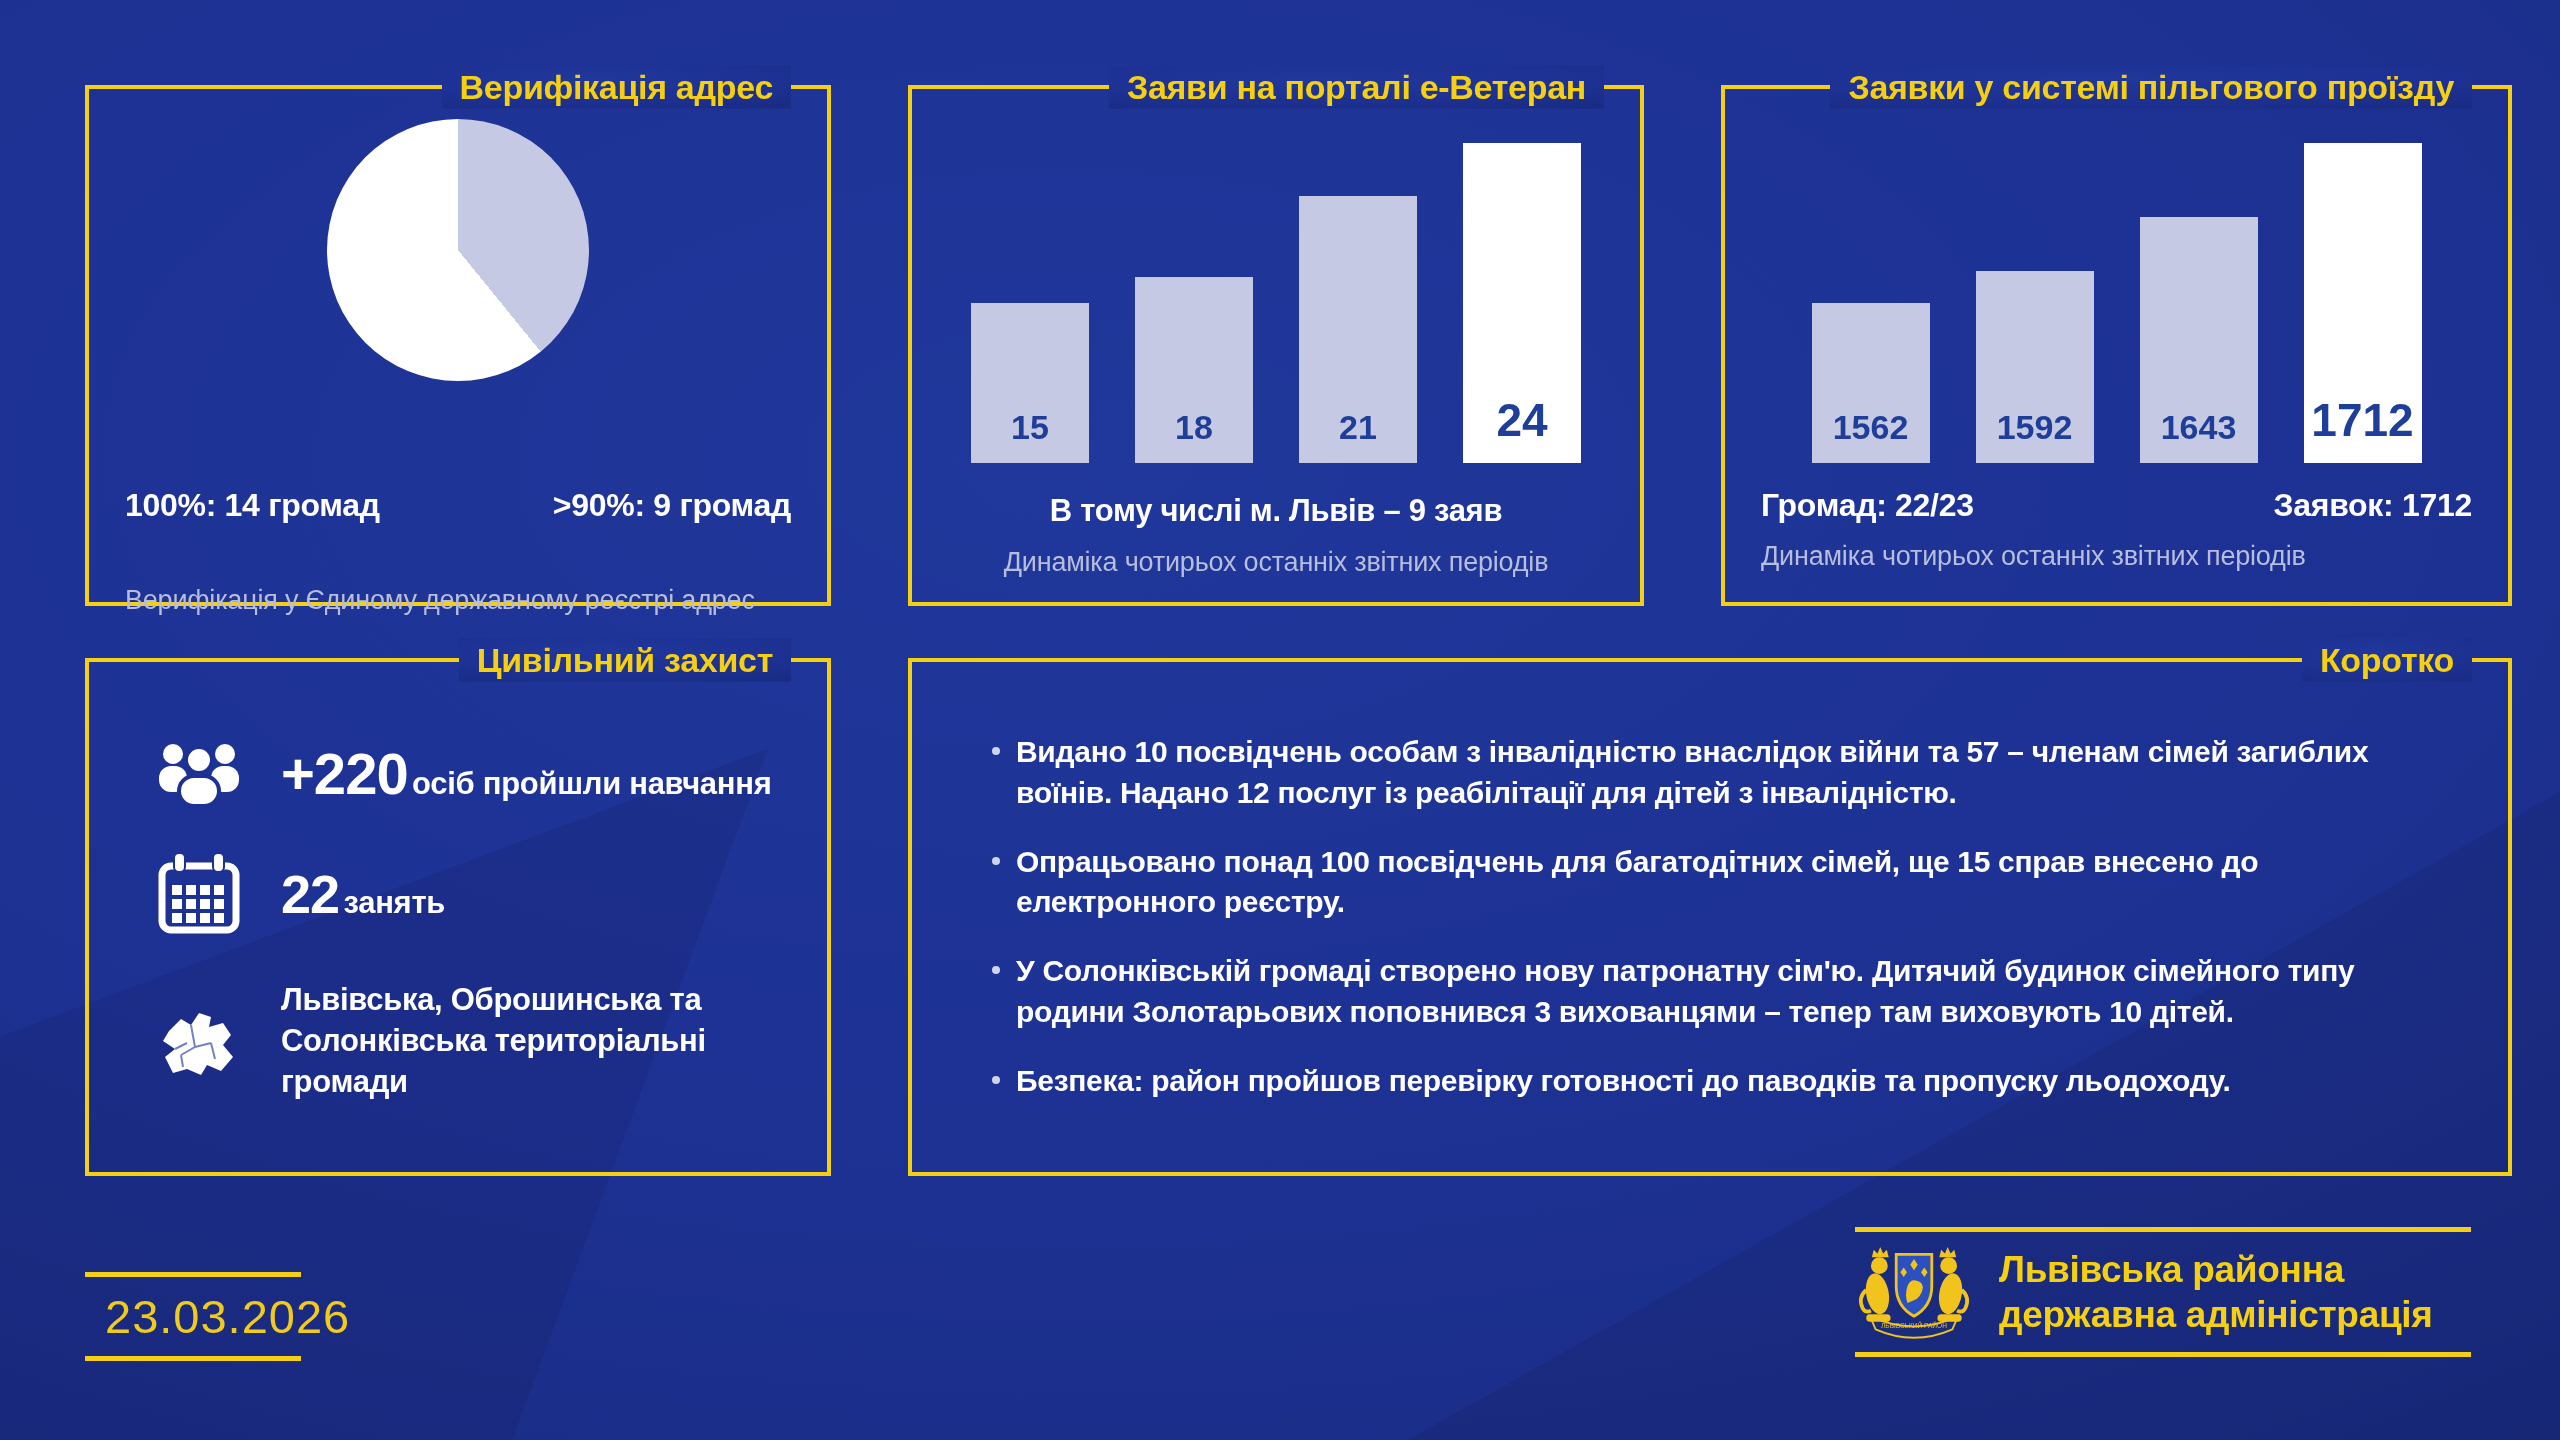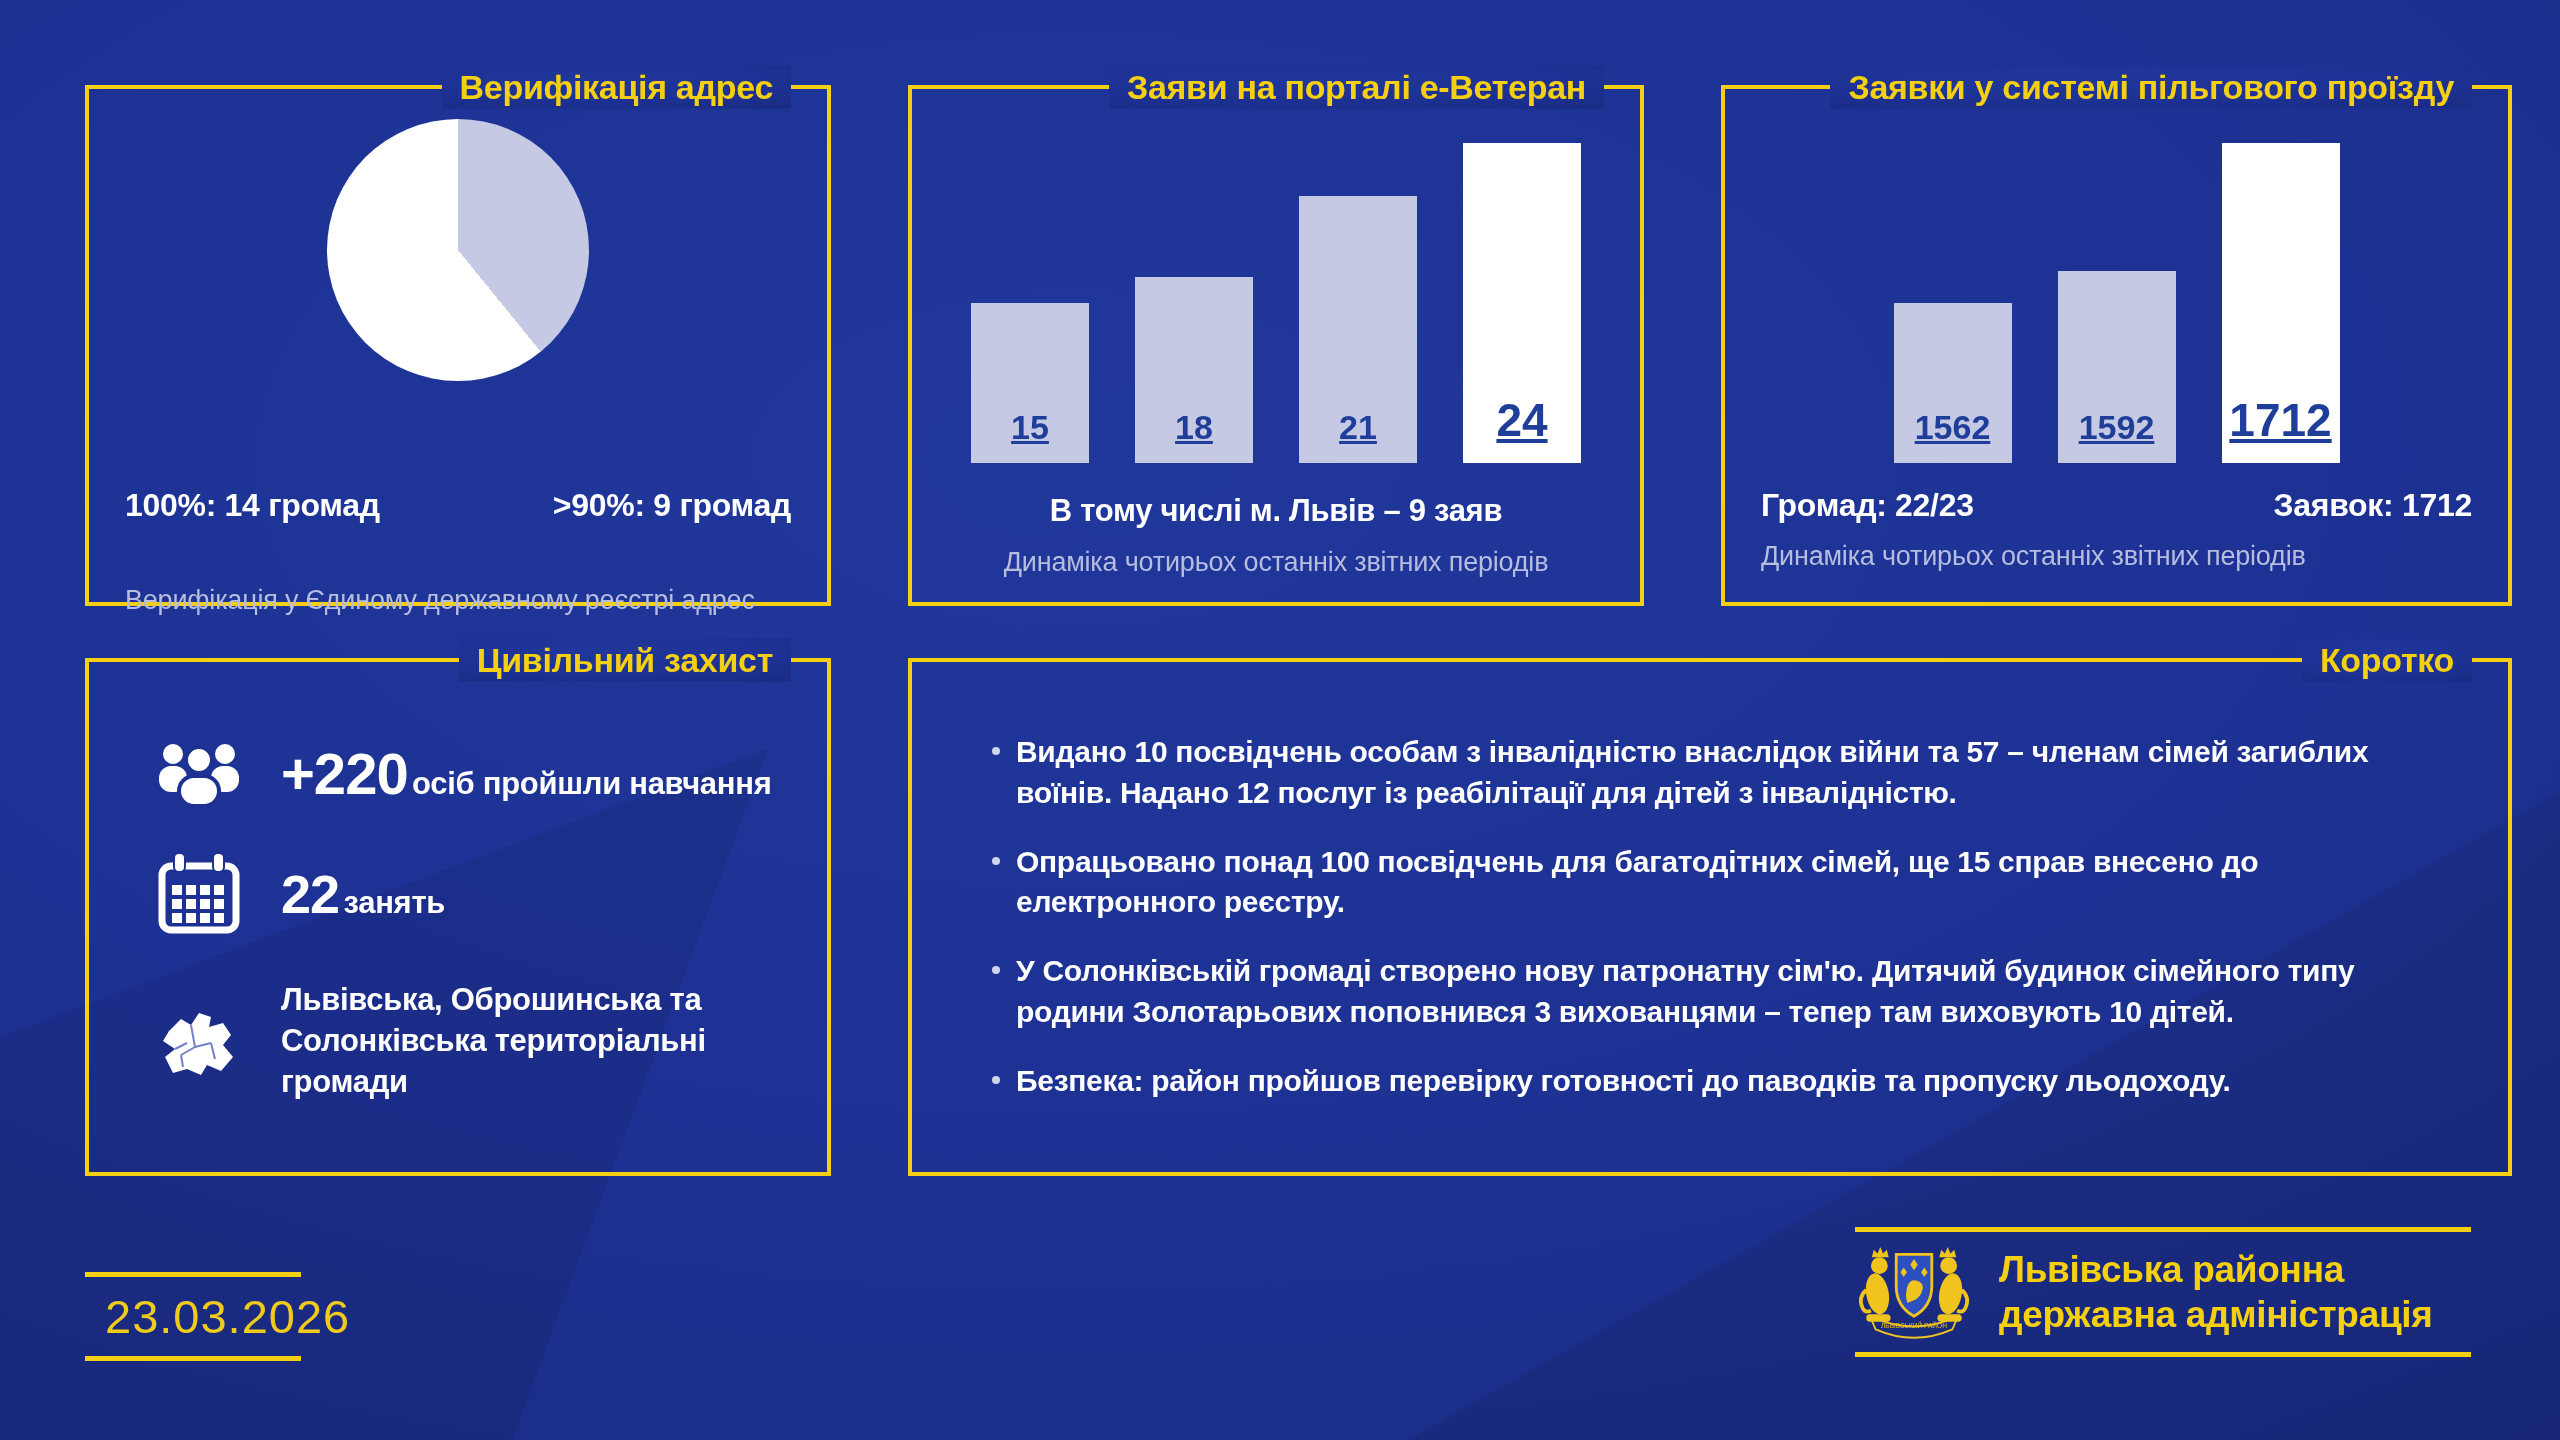--- a/index.html
+++ b/index.html
@@ -38,21 +38,21 @@
 
   
   .pie{width:262px;height:262px;border-radius:50%;margin:30px auto 0;}
   .stats-row{position:absolute;left:0;right:0;top:398px;display:flex;justify-content:space-between;padding:0 36px;
     font-size:32px;font-weight:700;color:#fff;letter-spacing:-0.3px;}
   .subtitle-left{position:absolute;left:36px;right:20px;top:448px;font-size:27px;color:var(--lav-text);letter-spacing:-0.2px;margin-top:48px;}
 
   
   .bars{position:absolute;left:0;right:0;top:0;height:374px;display:flex;align-items:flex-end;justify-content:center;gap:46px;}
   .bar{width:118px;background:var(--lav);display:flex;align-items:flex-end;justify-content:center;padding-bottom:16px;box-sizing:border-box;}
-  .bar-value{color:var(--numblue);font-size:34px;font-weight:700;text-decoration:underline;}
+  .bar-value{color:var(--numblue);font-size:34px;font-weight:700;}
   .bar.highlight{background:#fff;}
   .bar.highlight .bar-value{font-size:46px;}
   .annotation{position:absolute;left:0;right:0;top:404px;text-align:center;font-size:31px;font-weight:700;color:#fff;letter-spacing:-0.3px;}
   .caption-center{position:absolute;left:0;right:0;top:458px;text-align:center;font-size:27px;color:var(--lav-text);letter-spacing:-0.2px;}
   .caption-left{position:absolute;left:36px;right:20px;top:452px;font-size:27px;color:var(--lav-text);letter-spacing:-0.2px;}
 
   
   .civil-body{padding:76px 40px 0 62px;}
   .civil-row{display:flex;align-items:center;gap:34px;margin-bottom:44px;}
   .icon-cell{width:96px;min-width:96px;display:flex;justify-content:center;}
@@ -114,20 +114,23 @@
 </section>
 
 <section class="panel" id="p3">
   <div class="panel-title">Заявки у системі пільгового проїзду</div>
   <div class="bars">
       <div class="bar" style="height: 160px;">
         <span class="bar-value">1562</span>
       </div>
       <div class="bar" style="height: 192px;">
         <span class="bar-value">1592</span>
+      </div>
+      <div class="bar" style="height: 246px;">
+        <span class="bar-value">1643</span>
       </div>
       <div class="bar highlight" style="height: 320px;">
         <span class="bar-value">1712</span>
       </div>
     </div>
   <div class="stats-row">
     <span>Громад: 22/23</span>
     <span>Заявок: 1712</span>
   </div>
   <div class="caption-left">Динаміка чотирьох останніх звітних періодів</div>

